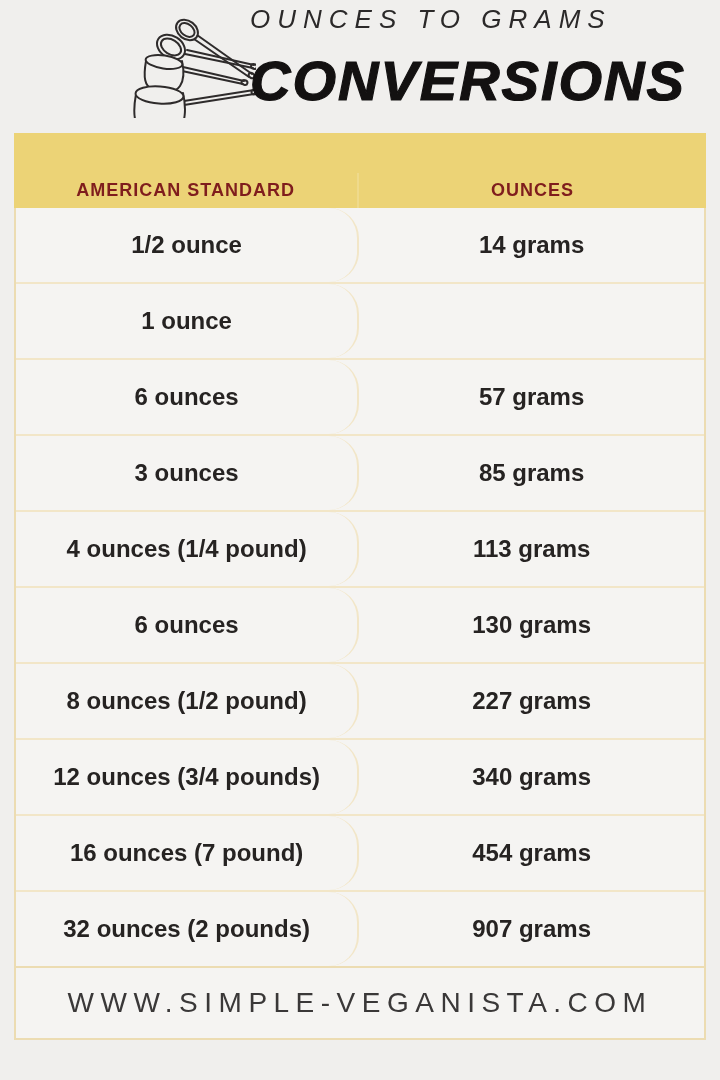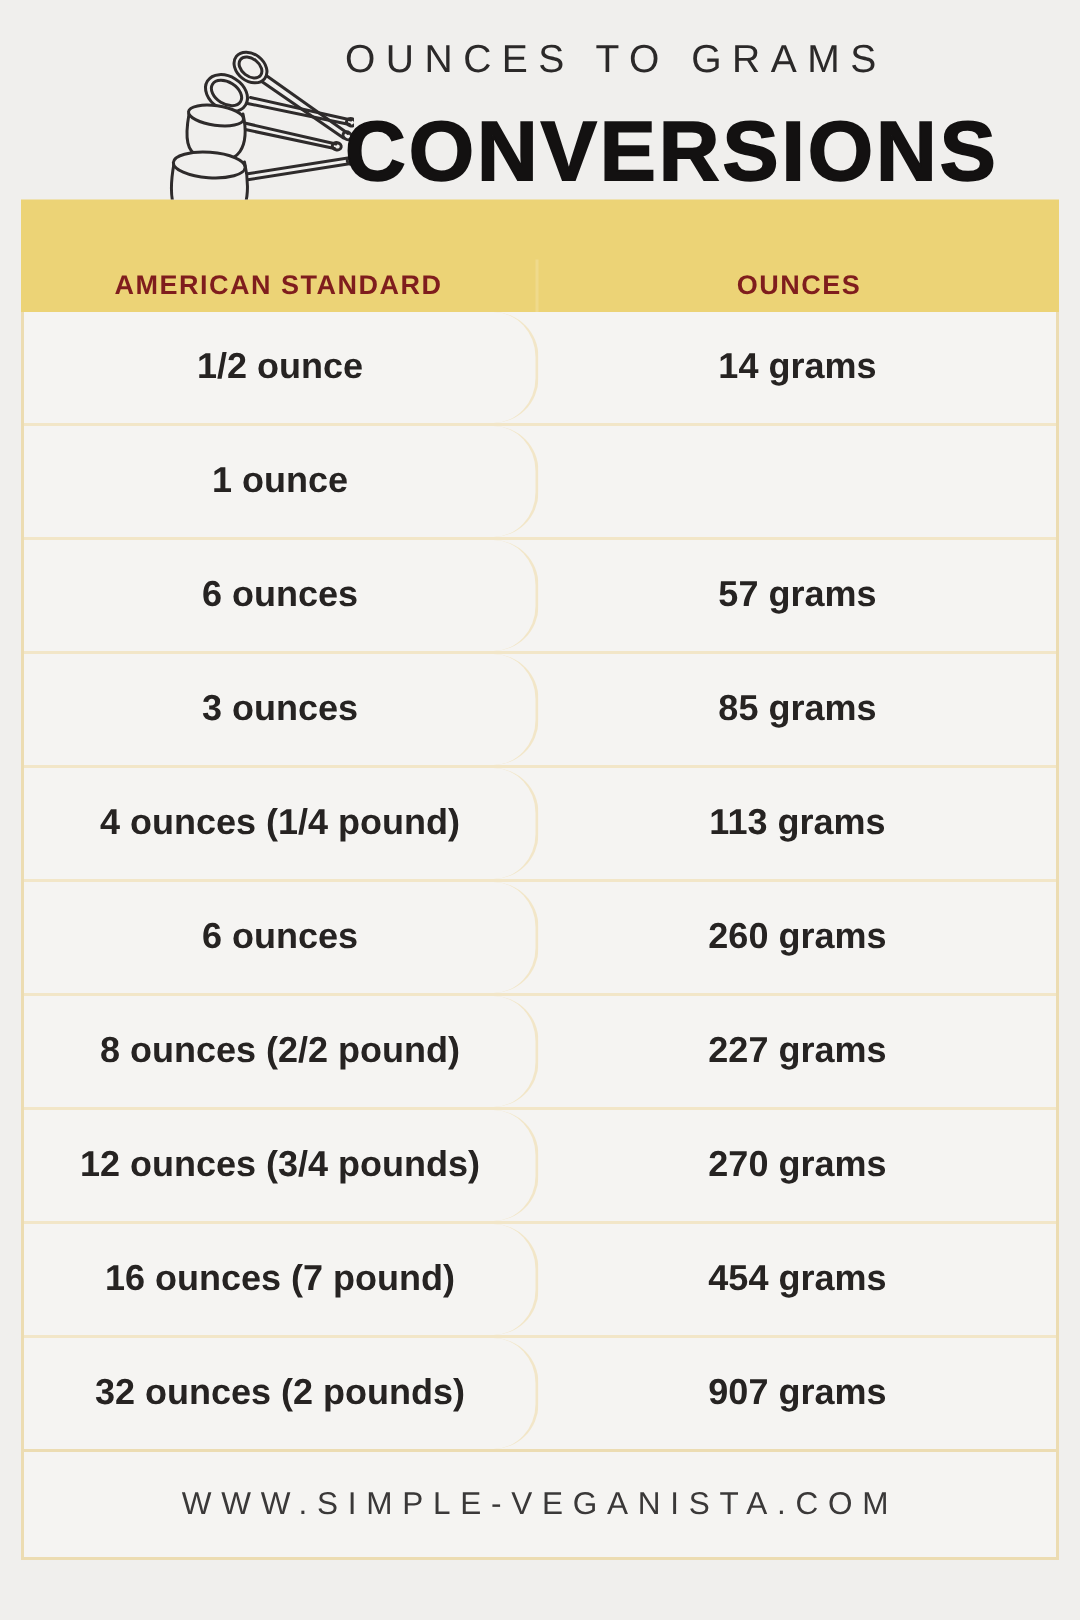--- a/index.html
+++ b/index.html
@@ -12,22 +12,23 @@
     width: 720px;
     height: 1080px;
     background: #f0efed;
     overflow: hidden;
   }
 
   
   .header {
     height: 133px;
     display: flex;
-    align-items: flex-end;
-    padding-left: 56px;
+    align-items: flex-start;
+    padding-left: 76px;
+    font-style: italic;
   }
   .spoons-wrap { width: 180px; height: 112px; flex: none; margin-top: 6px; }
   .titles { margin-left: -6px; padding-top: 4px; }
   .subtitle {
     font-size: 26px;
     letter-spacing: 7px;
     font-weight: 400;
     color: #2b2929;
     white-space: nowrap;
   }
@@ -83,21 +84,21 @@
   .tfoot {
     height: 70px;
     background: #f5f4f2;
     border: 2px solid #ecdcb2;
     border-top: none;
     display: flex;
     align-items: center;
     justify-content: center;
   }
   .website {
-    font-size: 21px;
+    font-size: 28px;
     letter-spacing: 6.5px;
     color: #3a3838;
   }
 </style>
 </head>
 <body>
 
 <div class="poster">
 
   <div class="header">
@@ -170,31 +171,31 @@
     <div class="cell cell-metric">85 grams</div>
   </div>
 
   <div class="row">
     <div class="cell cell-standard">4 ounces (1/4 pound)</div>
     <div class="cell cell-metric">113 grams</div>
   </div>
 
   <div class="row">
     <div class="cell cell-standard">6 ounces</div>
-    <div class="cell cell-metric">260 grams</div>
-  </div>
-
-  <div class="row">
-    <div class="cell cell-standard">8 ounces (2/2 pound)</div>
+    <div class="cell cell-metric">130 grams</div>
+  </div>
+
+  <div class="row">
+    <div class="cell cell-standard">8 ounces (1/2 pound)</div>
     <div class="cell cell-metric">227 grams</div>
   </div>
 
   <div class="row">
     <div class="cell cell-standard">12 ounces (3/4 pounds)</div>
-    <div class="cell cell-metric">270 grams</div>
+    <div class="cell cell-metric">340 grams</div>
   </div>
 
   <div class="row">
     <div class="cell cell-standard">16 ounces (7 pound)</div>
     <div class="cell cell-metric">454 grams</div>
   </div>
 
   <div class="row">
     <div class="cell cell-standard">32 ounces (2 pounds)</div>
     <div class="cell cell-metric">907 grams</div>

